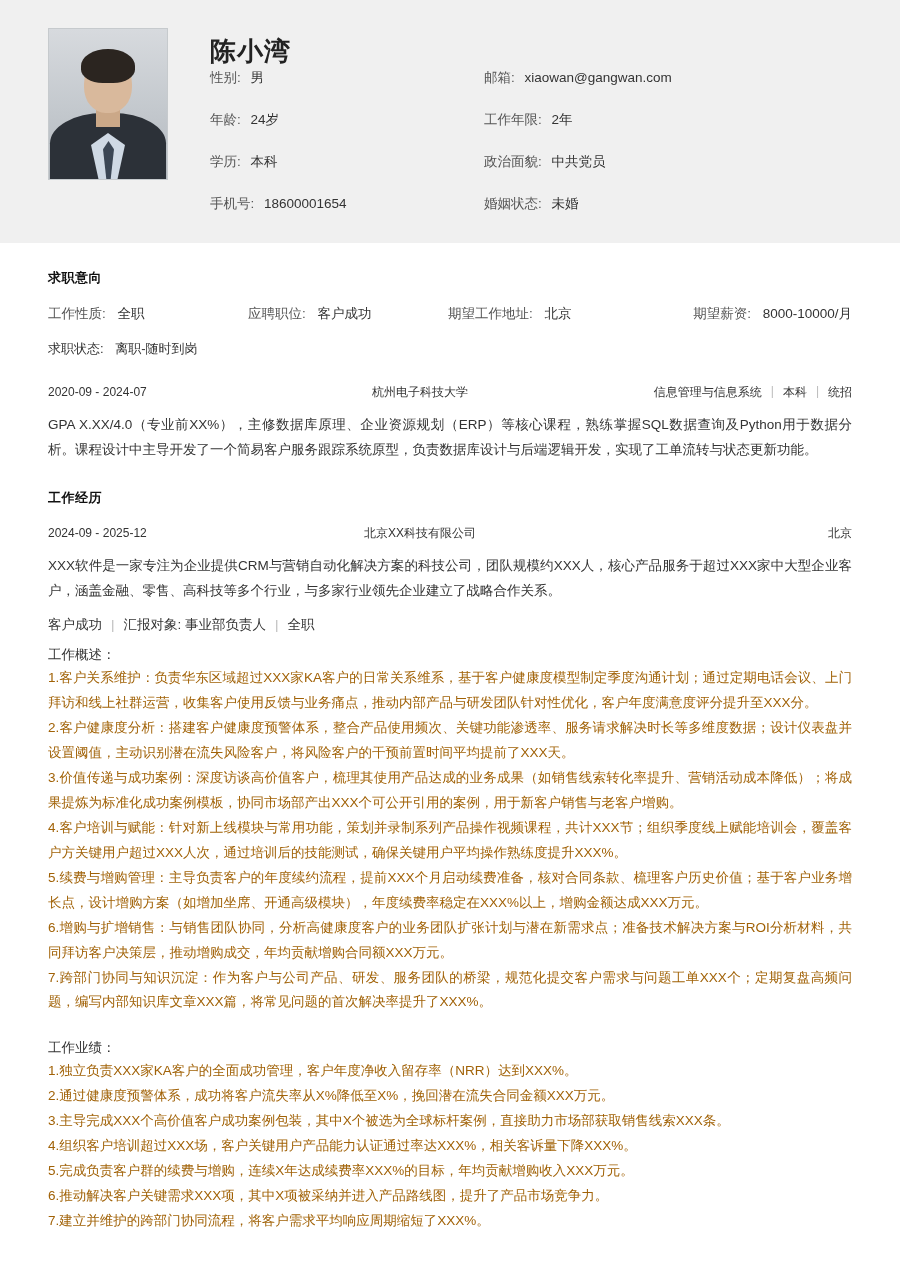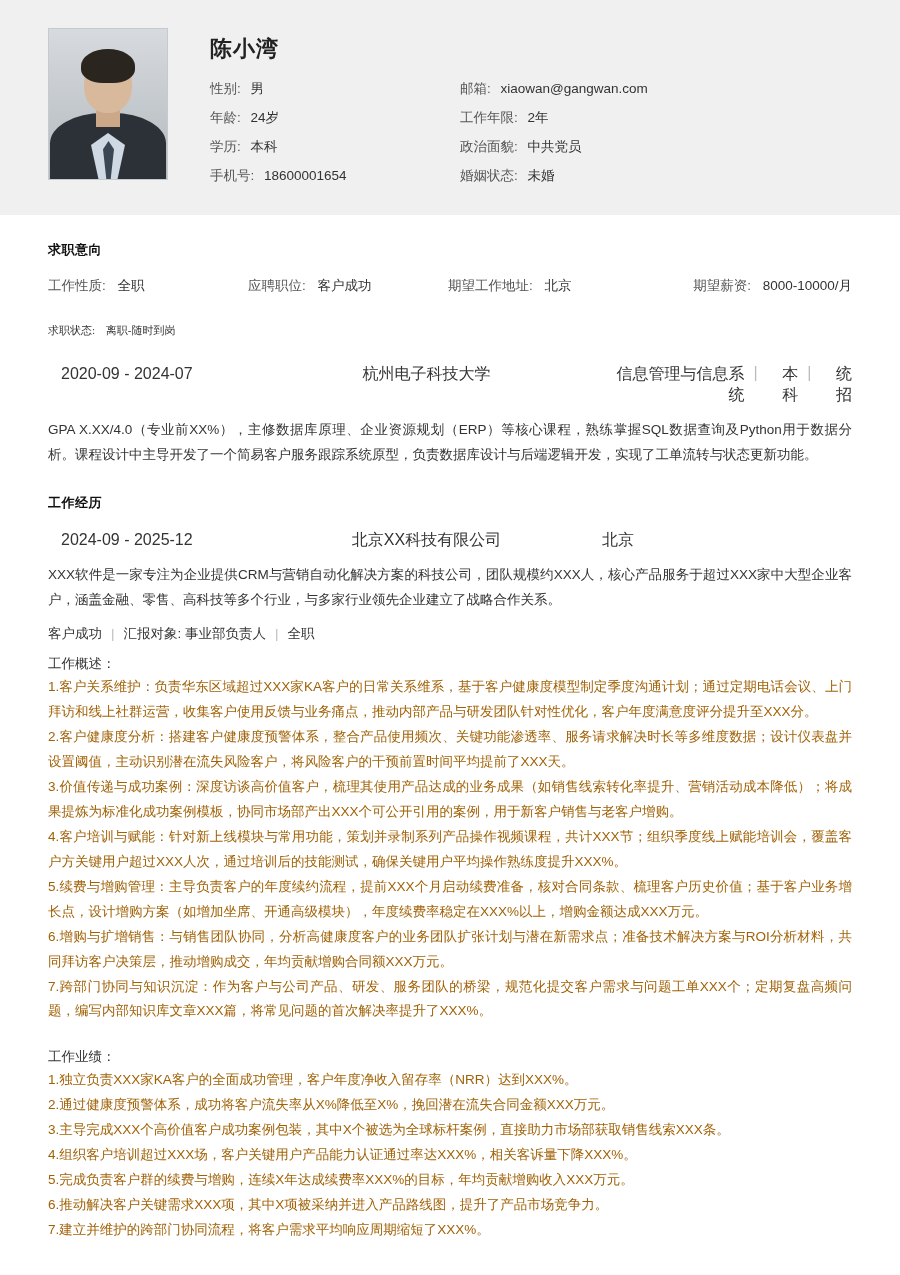--- a/index.html
+++ b/index.html
@@ -101,32 +101,33 @@
     background: #3b4654;
     clip-path: polygon(50% 0, 100% 22%, 70% 100%, 30% 100%, 0 22%);
   }
 
   .header-main {
     flex: 1;
     padding-left: 42px;
     padding-top: 6px;
   }
   .name {
-    font-size: 22px;
+    font-size: 26px;
     font-weight: bold;
     color: #222222;
     letter-spacing: 1px;
-    margin-bottom: 16px;
+    margin-bottom: 0;
   }
   .info-grid {
     display: grid;
     grid-template-columns: 250px 1fr;
     row-gap: 11px;
     font-size: 13.5px;
     color: #444444;
+    gap: 24px;
   }
   .info-item .lbl { color: #555555; }
   .info-item .val { color: #333333; margin-left: 6px; }
 
   
   .content {
     padding: 26px 48px 40px 48px;
   }
   .section { margin-bottom: 26px; }
   .section-title {
@@ -138,41 +139,40 @@
   }
   .intent-grid {
     display: grid;
     grid-template-columns: 200px 200px 200px 1fr;
     row-gap: 16px;
     font-size: 13.5px;
     color: #333333;
   }
   .intent-grid .lbl { color: #555555; }
   .intent-grid .val { margin-left: 8px; color: #333333; }
-  .intent-row2 { margin-top: 28px; font-size: 11px; font-family: Liberation Serif, serif; }
+  .intent-row2 { margin-top: 17px; font-size: 13px; }
 
   .edu-head, .work-head {
     display: flex;
     justify-content: space-between;
     align-items: baseline;
-    font-size: 16px;
+    font-size: 12px;
     color: #333333;
     margin-bottom: 12px;
-    margin-left: 13px;
   }
   .edu-head .center, .work-head .center {
     flex: 1;
     text-align: center;
   }
   .edu-head .left, .work-head .left { width: 190px; }
   .edu-head .right, .work-head .right {
     width: 250px;
     text-align: right;
     display: flex;
-    justify-content: space-between;
+    justify-content: flex-end;
     gap: 0;
   }
   .sep {
     color: #bbbbbb;
     margin: 0 9px;
   }
   .para {
     font-size: 13.5px;
     line-height: 1.85;
     color: #333333;

